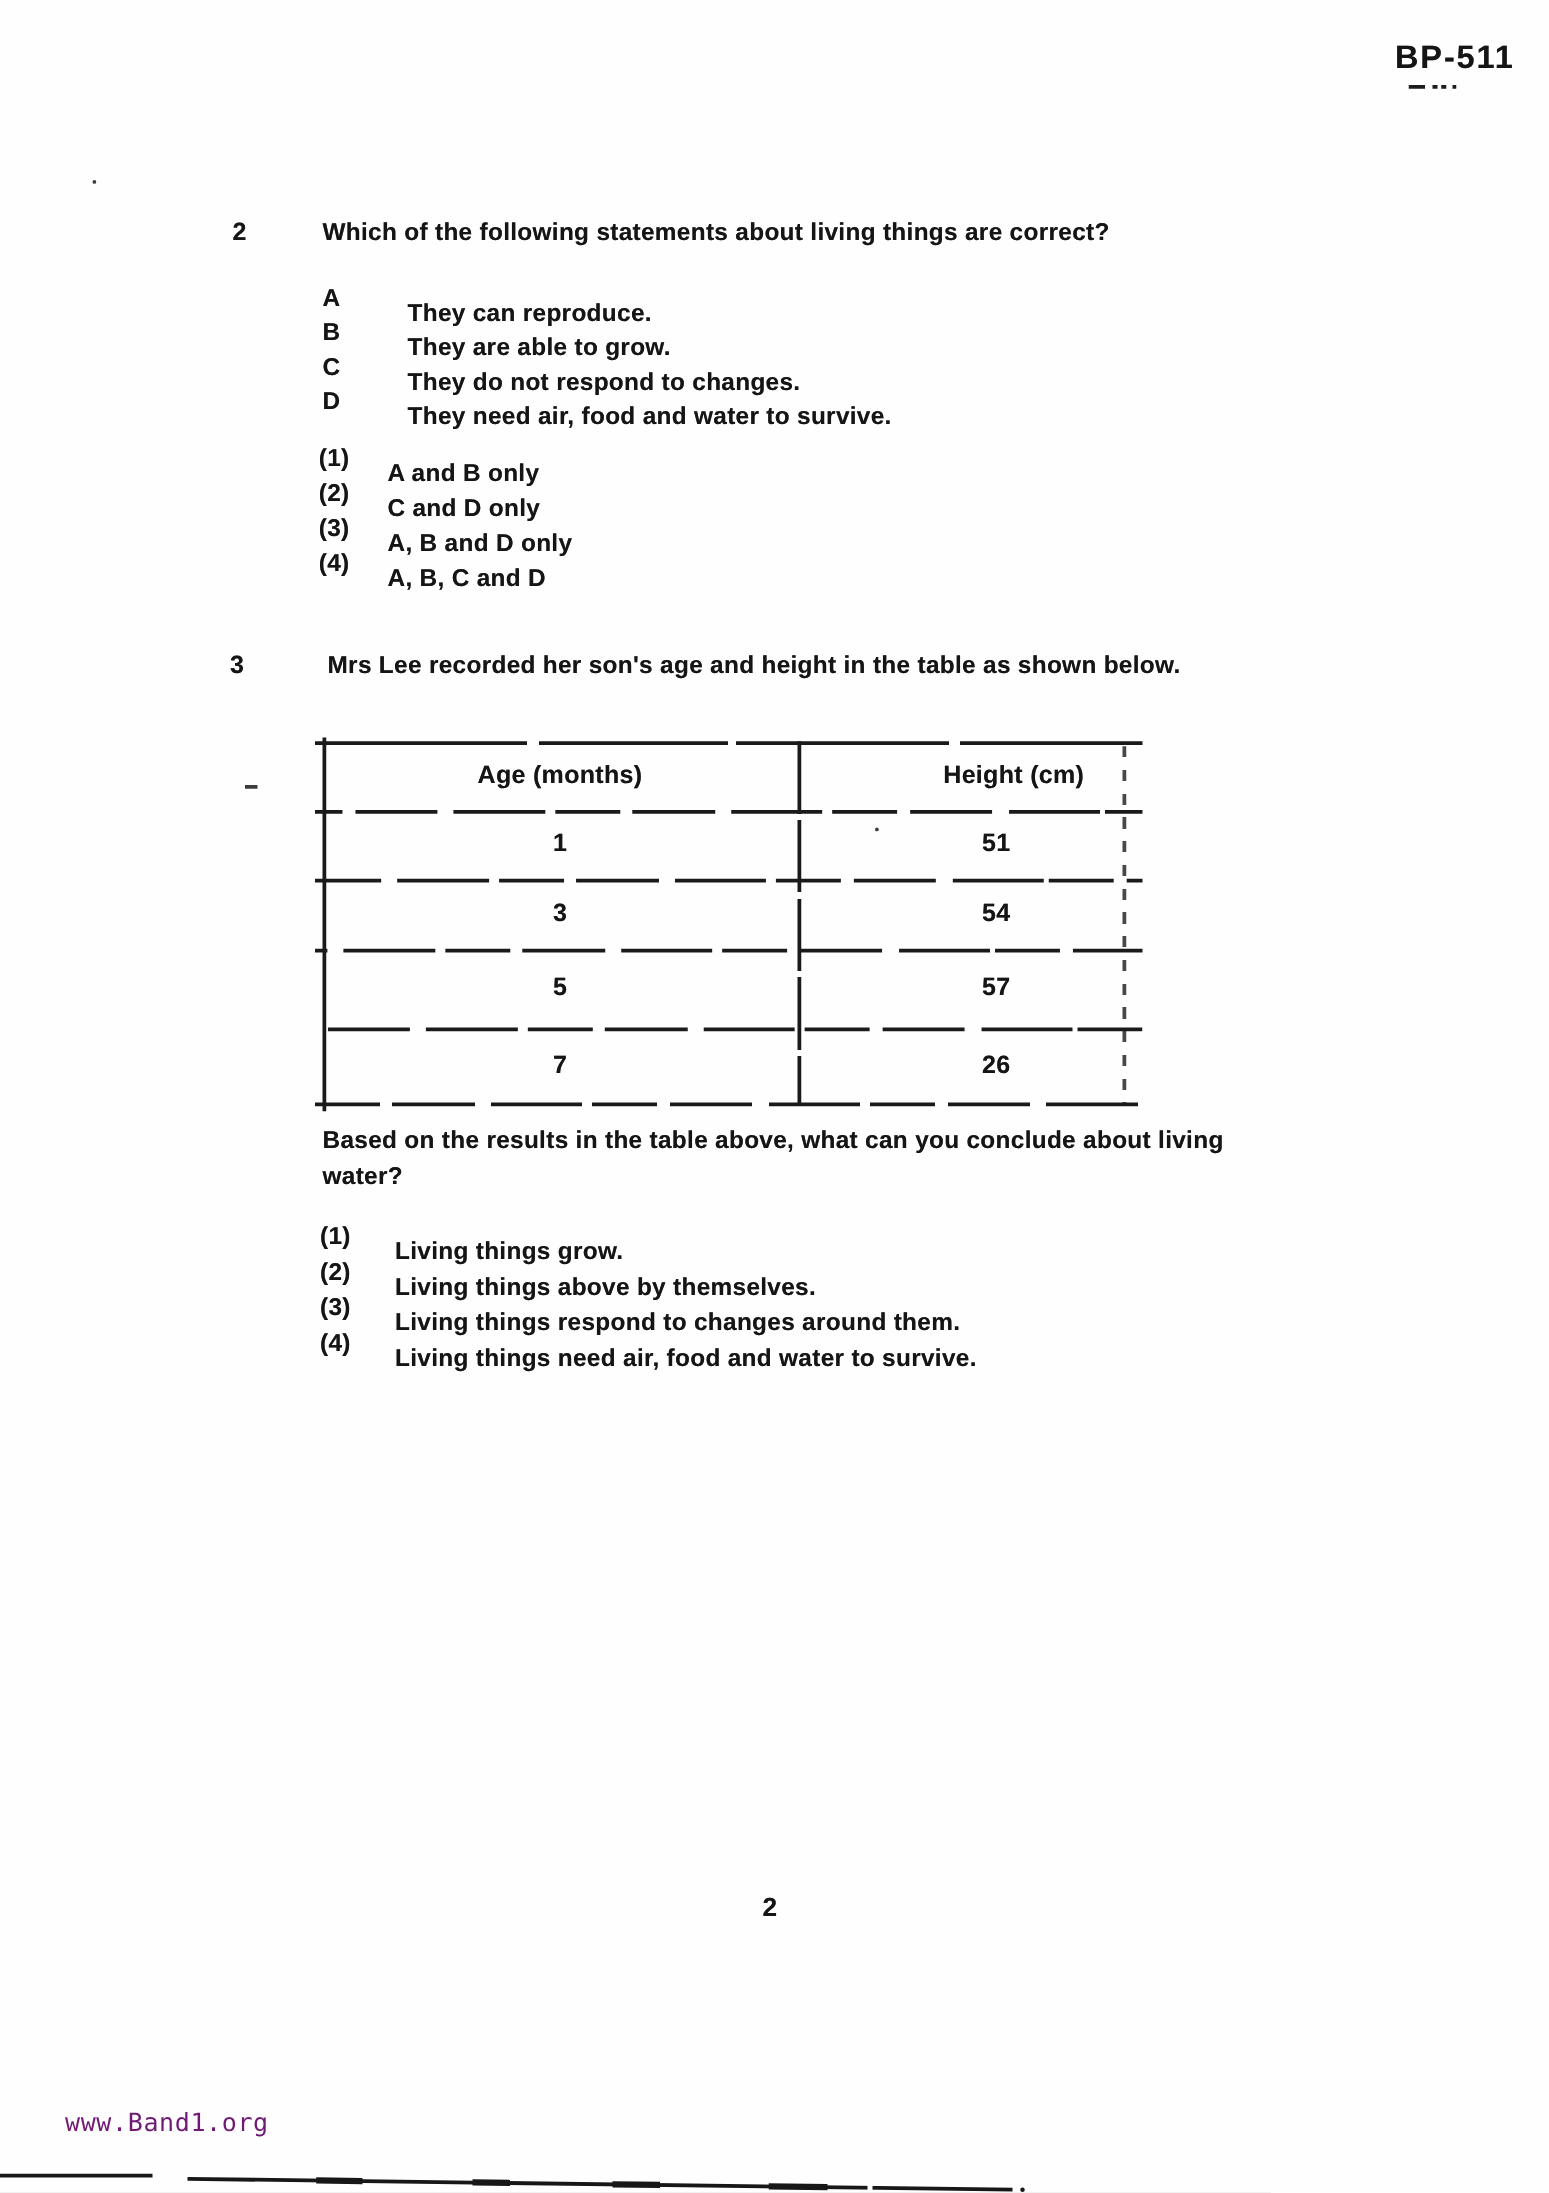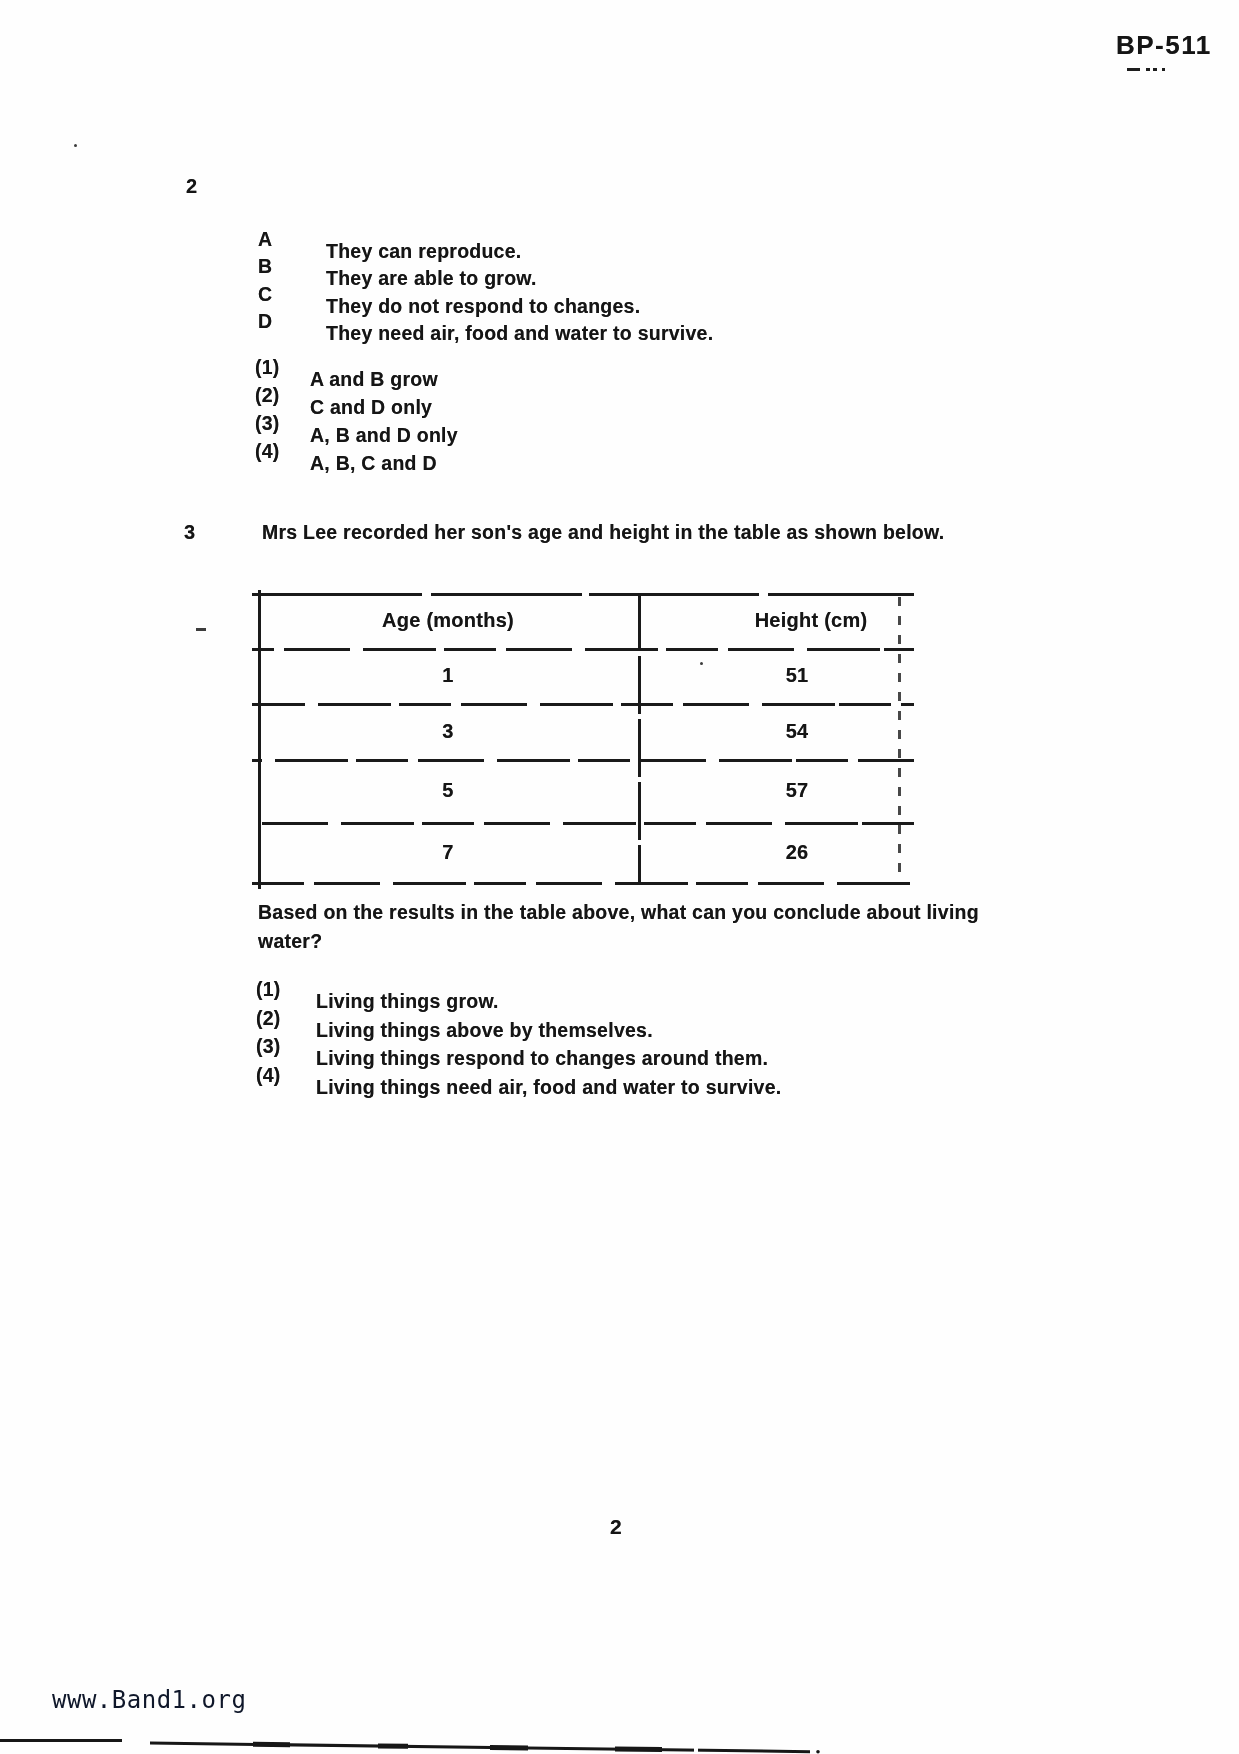--- a/index.html
+++ b/index.html
@@ -65,21 +65,21 @@
   .trow{position:absolute;left:0;width:642px;display:block;}
   .tcell{position:absolute;top:0;bottom:0;display:flex;align-items:center;justify-content:center;font-size:20px;}
   .tcell.c0{left:0;width:380px;}
   .tcell.c1{left:380px;width:262px;transform:translateX(28px);}
   .tcell.hdr1{transform:translateX(42px);}
   
   .pagenum{position:absolute;left:610px;top:1515px;font-size:21px;}
   .watermark{
     position:absolute;left:52px;top:1686px;
     font-family:"DejaVu Sans Mono",monospace;
-    font-size:24px;color:#0f172a;letter-spacing:.5px;white-space:nowrap;
+    font-size:20px;color:#701a75;letter-spacing:.5px;white-space:nowrap;
   }
   .bottom-bar{position:absolute;left:0;top:1732px;}
   
   .speck{position:absolute;background:#3c3c3c;}
   .sp1{left:74px;top:144px;width:3px;height:3px;border-radius:50%;}
   .sp2{left:196px;top:628px;width:10px;height:2.5px;}
   .sp3{left:700px;top:662px;width:3px;height:3px;border-radius:50%;}
 </style>
 </head>
 <body>
@@ -92,20 +92,21 @@
       <span class="d2"></span>
       <span class="d3"></span>
       <span class="d4"></span>
   </div>
 
   <div class="speck sp1"></div>
   <div class="speck sp2"></div>
   <div class="speck sp3"></div>
 
   <div class="qnum txt-scan" style="left:186px;top:175px;">2</div>
+  <div class="qtext txt-scan" style="left:258px;top:175px;">Which of the following statements about living things are correct?</div>
 
   <div class="list stmts txt-scan" style="left:258px;top:228px;">
     <div class="row">
       <span class="lbl">A</span>
       <span class="itx">They can reproduce.</span>
     </div>
     <div class="row">
       <span class="lbl">B</span>
       <span class="itx">They are able to grow.</span>
     </div>
@@ -115,21 +116,21 @@
     </div>
     <div class="row">
       <span class="lbl">D</span>
       <span class="itx">They need air, food and water to survive.</span>
     </div>
   </div>
 
   <div class="list opts2 txt-scan" style="left:255px;top:356px;">
     <div class="row">
       <span class="lbl">(1)</span>
-      <span class="itx">A and B grow</span>
+      <span class="itx">A and B only</span>
     </div>
     <div class="row">
       <span class="lbl">(2)</span>
       <span class="itx">C and D only</span>
     </div>
     <div class="row">
       <span class="lbl">(3)</span>
       <span class="itx">A, B and D only</span>
     </div>
     <div class="row">

